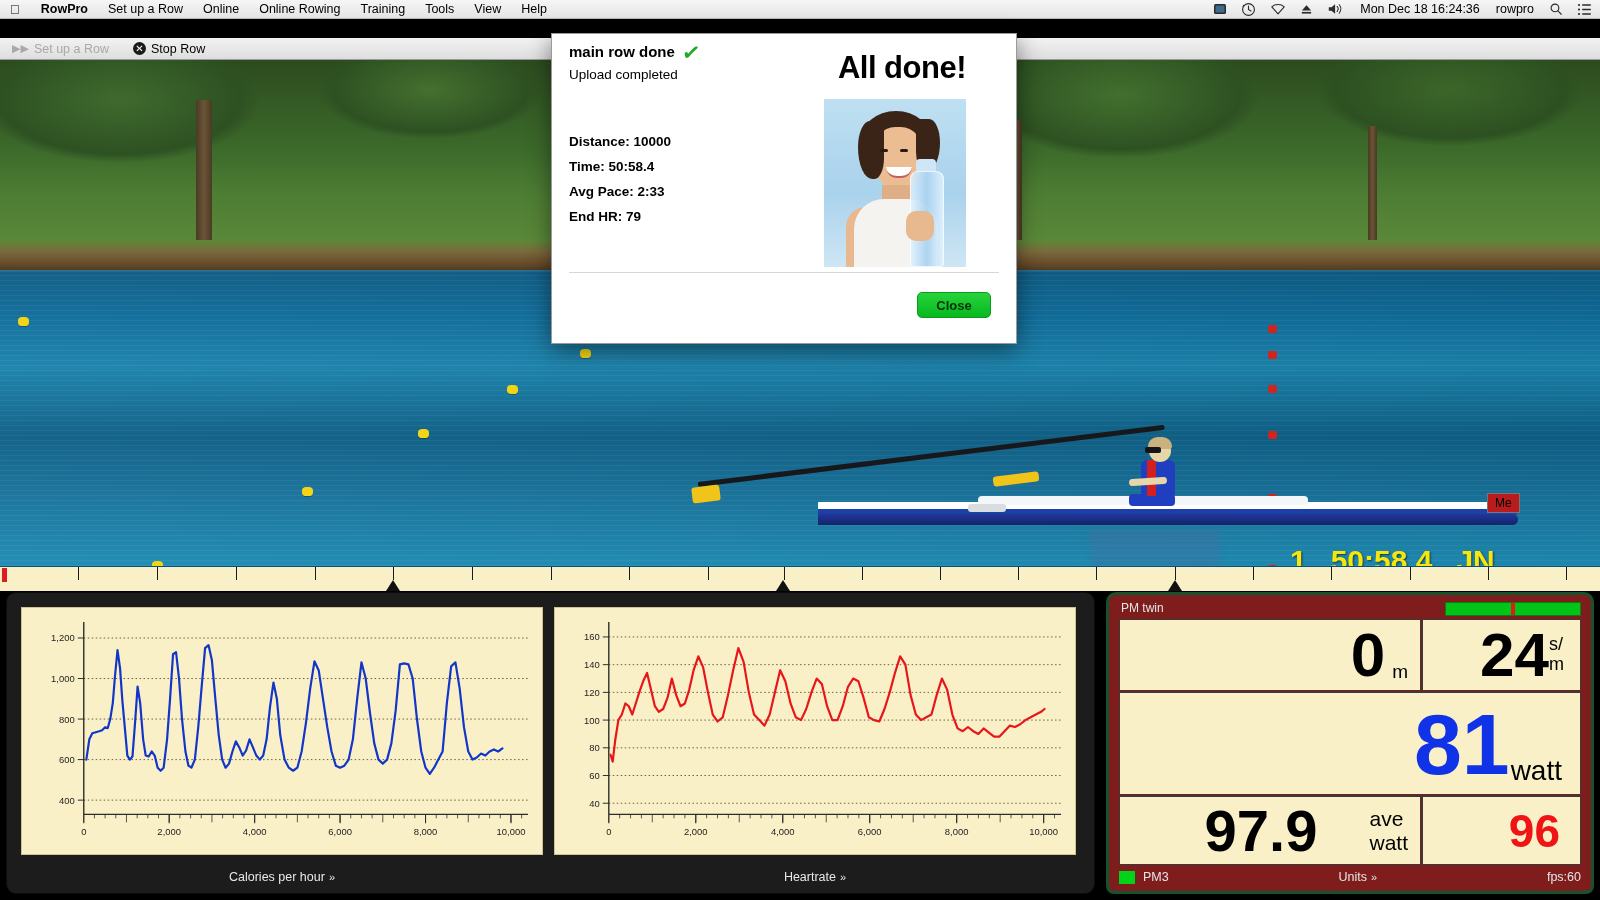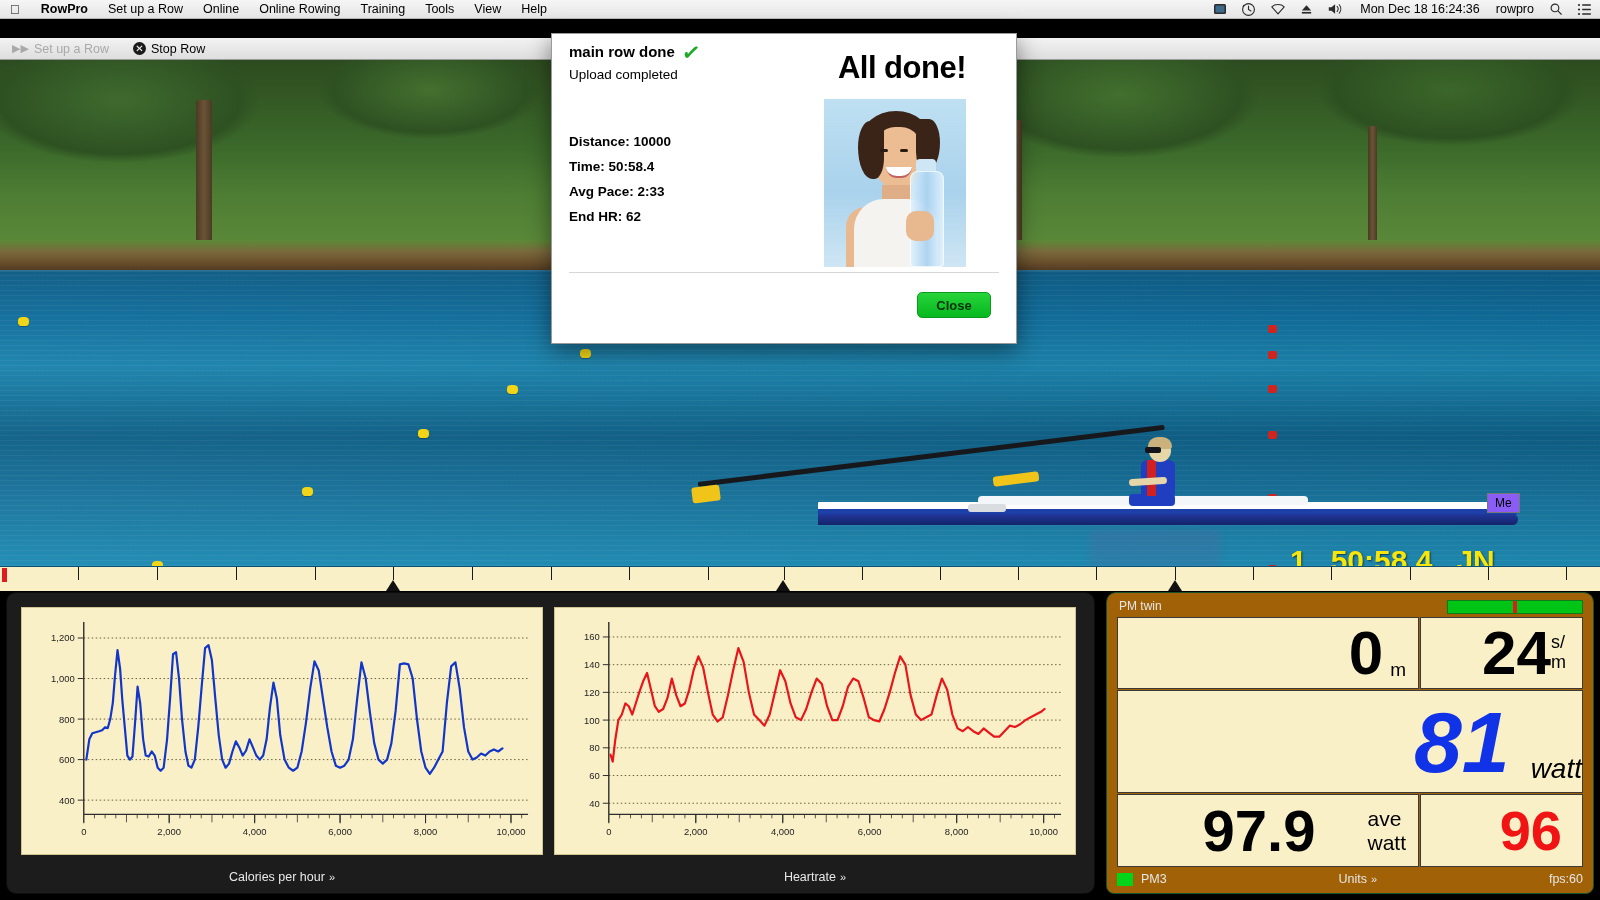--- a/index.html
+++ b/index.html
@@ -122,21 +122,21 @@
   .r-stripe { position: absolute; left: 24px; top: 24px; width: 9px; height: 36px; background: #d21f1f; }
   .r-arm { position: absolute; left: 6px; top: 42px; width: 38px; height: 7px; background: #e7d6a8; border-radius: 4px; transform: rotate(-4deg); }
   .r-legs { position: absolute; left: 6px; top: 58px; width: 46px; height: 12px; background: #1f3fc0; border-radius: 4px; }
   .oar {
     position: absolute; left: -120px; top: 52px; width: 470px; height: 5px;
     background: #17181c; transform: rotate(-7deg); transform-origin: left center; border-radius: 2px;
   }
   .oar-grip { position: absolute; left: 175px; top: 44px; width: 46px; height: 10px; background: #f0c419; border-radius: 3px; transform: rotate(-7deg); }
   .oar-blade { position: absolute; left: -126px; top: 56px; width: 28px; height: 16px; background: #f0c419; border-radius: 3px; transform: rotate(-7deg); }
   .name-tag {
-    position: absolute; left: 1487px; top: 433px; background: #8b5cf6; color: #000;
+    position: absolute; left: 1487px; top: 433px; background: #b91c1c; color: #000;
     font-size: 12px; padding: 2px 7px; border: 1px solid #777;
   }
   .boat-reflect {
     position: absolute; left: 1090px; top: 470px; width: 130px; height: 100px;
     background: linear-gradient(to bottom, rgba(70,110,160,0.45), rgba(20,70,110,0));
     filter: blur(3px);
   }
   .racestats {
     position: absolute; left: 1290px; top: 481px; width: 300px; height: 40px;
     display: flex; align-items: center; gap: 24px;
@@ -217,21 +217,21 @@
     color: #e8e8e8; font-size: 12.5px; gap: 4px;
   }
   .chart-foot.left { left: 14px; width: 522px; justify-content: center; }
   .chart-foot.right { left: 547px; width: 522px; justify-content: center; }
   .chart-foot .fname { }
   .chart-foot .farrow { font-size: 11px; }
 
   
   .pm-panel {
     position: absolute; left: 1106px; top: 592px; width: 488px; height: 302px;
-    background: #a16207; border-radius: 10px 10px 8px 8px; border: 1px solid #14532d;
+    background: #7f1d1d; border-radius: 10px 10px 8px 8px; border: 3px solid #14532d;
   }
   .pm-header { position: absolute; left: 10px; top: 6px; right: 10px; height: 16px; }
   .pm-title { position: absolute; left: 2px; top: 0; color: #e6e6e6; font-size: 12px; }
   .pm-bar {
     position: absolute; right: 0; top: 1px; width: 136px; height: 14px;
     background: #00c516; border: 1px solid #0e7a18;
   }
   .pm-bar .marker { position: absolute; left: 65px; top: 0; width: 4px; height: 12px; background: #e01b1b; }
   .pm-grid { position: absolute; left: 10px; top: 24px; right: 10px; bottom: 26px; }
   .cell {
@@ -239,28 +239,28 @@
     display: flex; align-items: center; justify-content: flex-end;
   }
   .cell .big { font-weight: bold; line-height: 1; }
   .cell .unit { font-size: 19px; line-height: 1.02; text-align: left; font-weight: normal; }
   .c-dist { left: 0; top: 0; width: 302px; height: 72px; padding-right: 12px; gap: 7px; }
   .c-dist .big { font-size: 62px; }
   .c-dist .unit { align-self: flex-end; padding-bottom: 9px; }
   .c-rate { left: 303px; top: 0; right: 0; height: 72px; padding-right: 16px; }
   .c-rate .big { font-size: 62px; }
   .c-rate .unit { font-size: 18px; line-height: 1.1; }
-  .c-watt { left: 0; top: 73px; right: 0; height: 103px; gap: 21px; font-style: italic; }
+  .c-watt { left: 0; top: 73px; right: 0; height: 103px; padding-right: 18px; gap: 1px; }
   .c-watt .big { font-size: 86px; color: #1133e8; }
   .c-watt .unit { font-size: 28px; align-self: flex-end; padding-bottom: 8px; }
   .c-ave { left: 0; top: 177px; width: 302px; bottom: 0; padding-right: 12px; gap: 9px; }
   .c-ave .big { font-size: 58px; }
   .c-ave .unit { font-size: 21px; line-height: 1.12; margin-left: 43px; }
   .c-hr { left: 303px; top: 177px; right: 0; bottom: 0; padding-right: 20px; }
-  .c-hr .big { font-size: 56px; color: #f01414; }
+  .c-hr .big { font-size: 46px; color: #f01414; }
   .pm-foot {
     position: absolute; left: 10px; right: 10px; bottom: 4px; height: 20px;
     display: flex; align-items: center; color: #e6e6e6; font-size: 12.5px;
   }
   .pm-led { width: 16px; height: 13px; background: #00d41a; margin-right: 8px; }
   .pm-foot .mid { flex: 1; text-align: center; }
   .pm-foot .units-arrow { font-size: 11px; margin-left: 4px; }
 </style>
 </head>
 <body>
@@ -420,21 +420,21 @@
 
   <div class="dialog">
     <div class="dlg-h1">main row done</div>
     <div class="dlg-check">✓</div>
     <div class="dlg-h2">Upload completed</div>
     <div class="dlg-alldone">All done!</div>
     <div class="dlg-stats">
       <div>Distance: 10000</div>
       <div>Time: 50:58.4</div>
       <div>Avg Pace: 2:33</div>
-      <div>End HR: 62</div>
+      <div>End HR: 79</div>
     </div>
     <div class="dlg-photo">
       <span class="ph-hair"></span>
         <span class="ph-face"></span>
       <span class="ph-hair2"></span>
         <span class="ph-hair3"></span>
       <span class="ph-eye" style="left:56px"></span>
         <span class="ph-eye" style="left:76px"></span>
       <span class="ph-smile"></span>
         <span class="ph-neck"></span>

